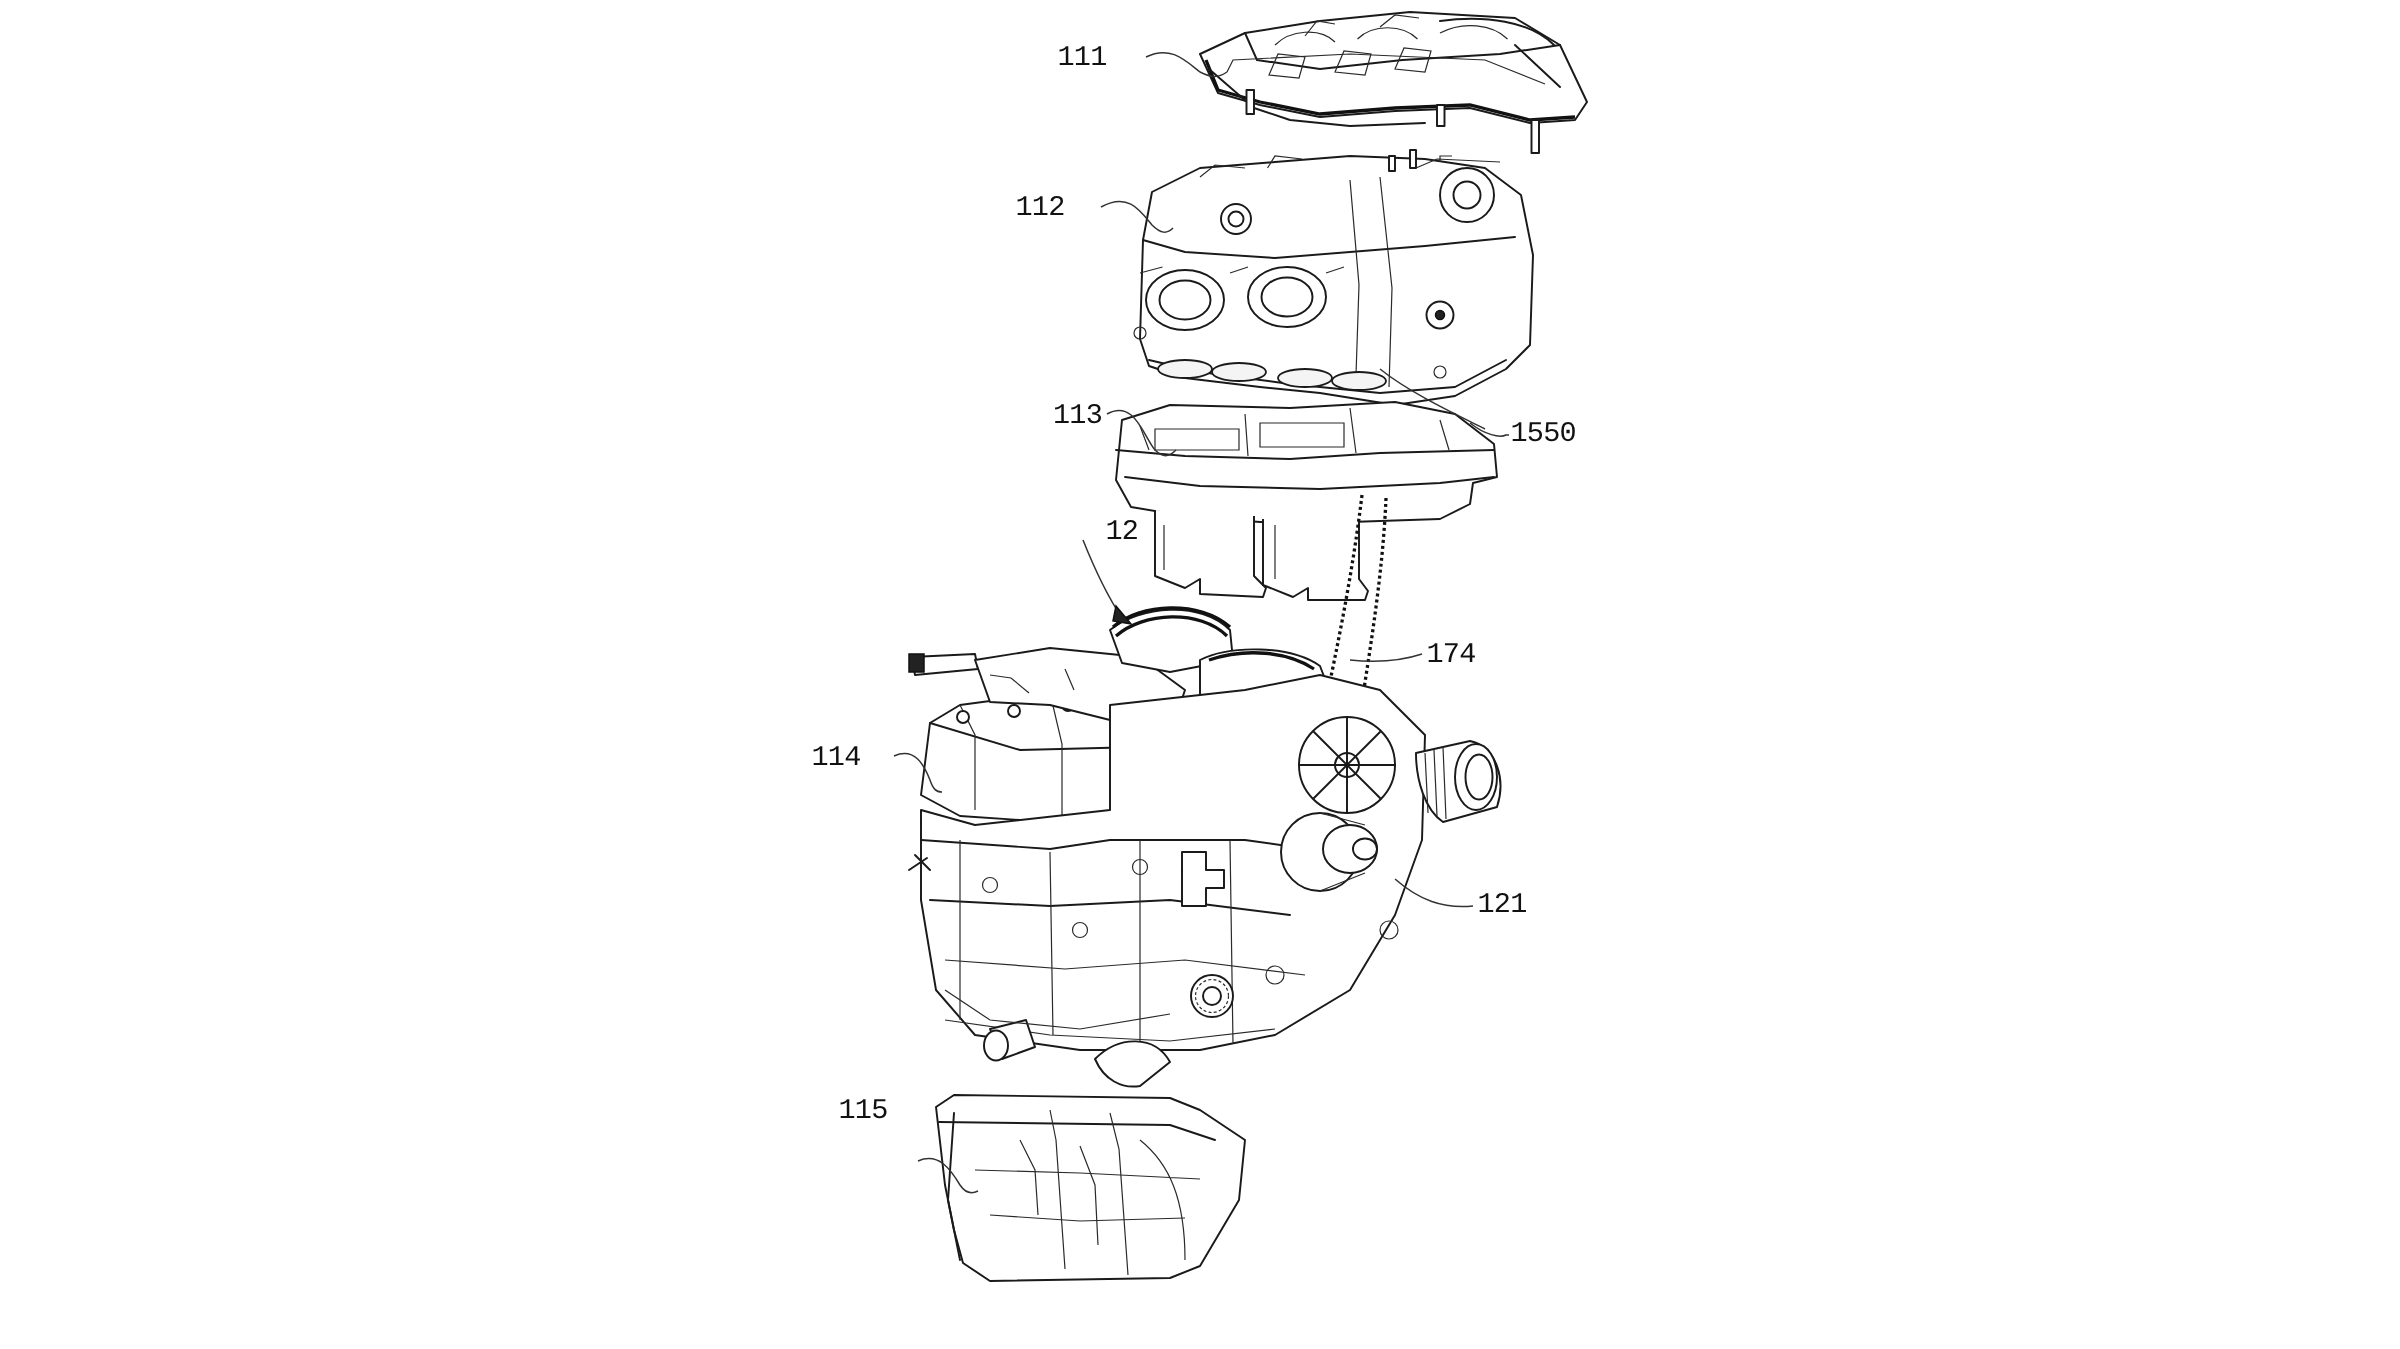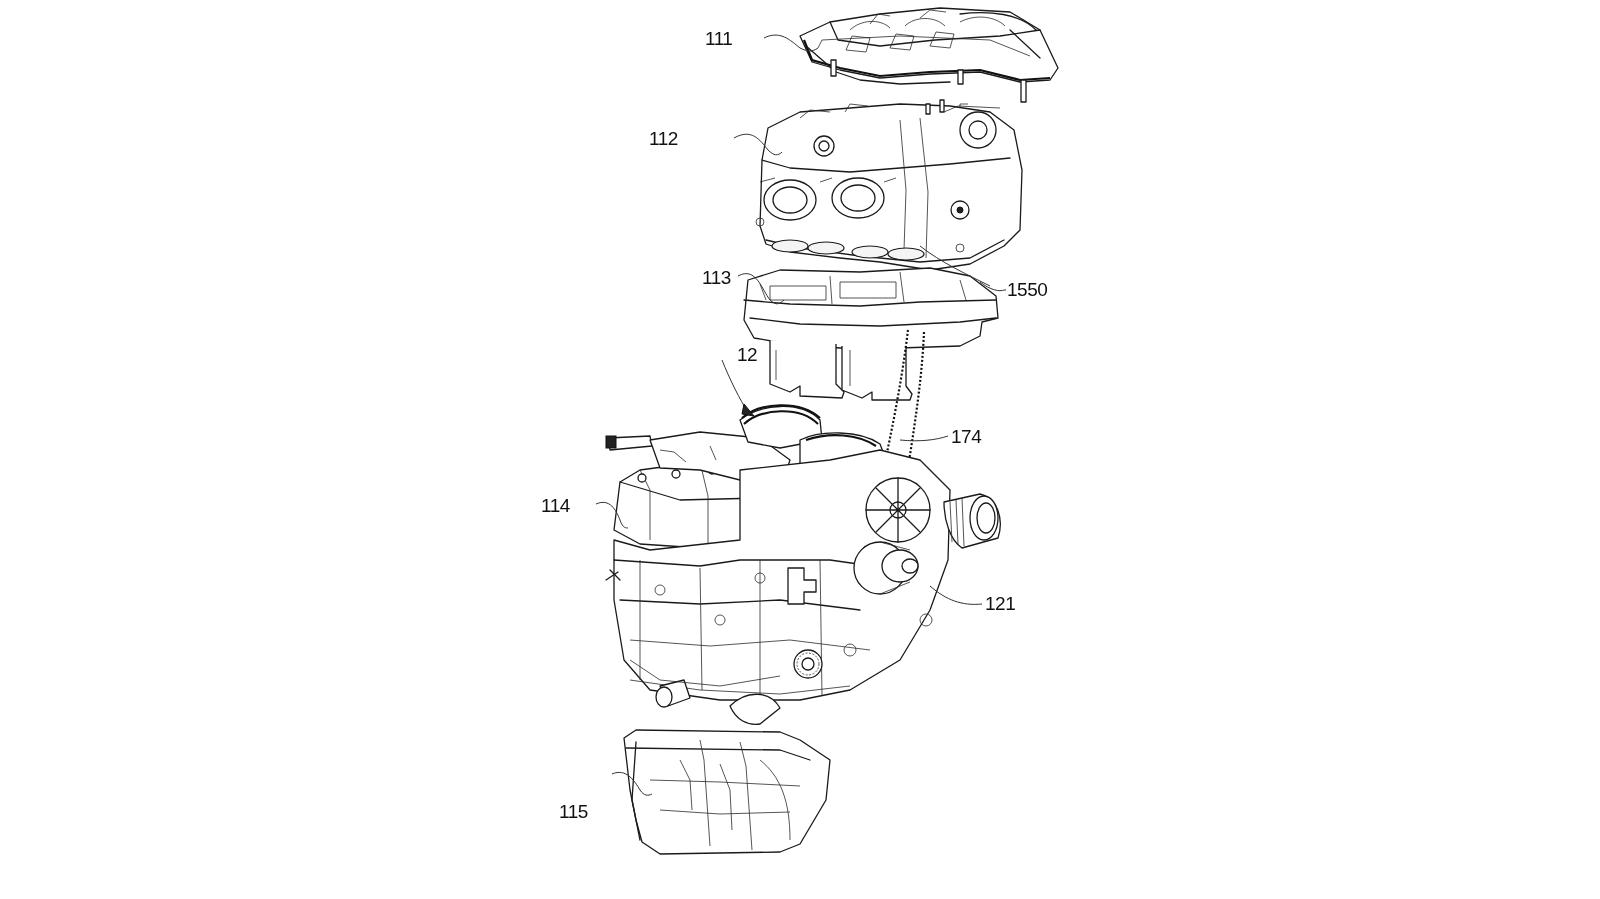--- a/index.html
+++ b/index.html
@@ -5,21 +5,21 @@
     html, body { margin: 0; padding: 0; background: #ffffff; }
     body { width: 1600px; height: 899px; overflow: hidden; position: relative; font-family: "DejaVu Serif", serif; }
     #canvas { position: absolute; left: 0; top: 0; width: 1600px; height: 899px; }
     .ln { fill: none; stroke: #1a1a1a; stroke-width: 1.3; stroke-linejoin: round; stroke-linecap: round; }
     .ln-thin { fill: none; stroke: #2a2a2a; stroke-width: 0.8; }
     .ln-bold { fill: none; stroke: #111; stroke-width: 2.2; }
     .fill-w { fill: #ffffff; stroke: #1a1a1a; stroke-width: 1.3; stroke-linejoin: round; }
     .fill-g { fill: #f4f4f4; stroke: #1a1a1a; stroke-width: 1.2; }
     .dark { fill: #222; stroke: #111; stroke-width: 1; }
     .leader { fill: none; stroke: #333; stroke-width: 1; }
-    .lbl { position: absolute; font-family: Liberation Sans, sans-serif; font-size: 19px; color: #111; letter-spacing: -0.5px; line-height: 1; }
+    .lbl { position: absolute; font-family: Liberation Mono, monospace; font-size: 19px; color: #111; letter-spacing: -0.5px; line-height: 1; }
   </style>
 </head>
 <body>
 
 <svg id="canvas" viewBox="0 0 1600 899" xmlns="http://www.w3.org/2000/svg">
 
   <g>
     <path class="fill-w" d="M800,36 L830,22 L880,14 L940,8 L1010,12 L1040,30 L1058,68 L1050,80 L1020,82 L980,72 L930,74 L880,78 L840,70 L812,62 Z"></path>
     <path class="ln-bold" d="M804,40 L812,60 L840,68 L880,76 L930,72 L980,70 L1020,80 L1050,78"></path>
     <path class="ln" d="M806,46 L836,72 L860,80 L900,84 L950,82"></path>
@@ -159,20 +159,20 @@
     <path class="leader" d="M722,360 C730,380 740,400 748,412"></path>
     <path class="dark" d="M744,404 L754,416 L742,414 Z"></path>
     <path class="leader" d="M900,440 C920,442 936,440 948,436"></path>
     <path class="leader" d="M596,504 C610,498 616,510 620,520 C622,526 624,528 628,528"></path>
     <path class="leader" d="M930,586 C946,600 962,606 982,604"></path>
     <path class="leader" d="M612,774 C626,768 634,780 640,790 C644,796 648,796 652,794"></path>
   </g>
 </svg>
 
 <div class="lbl" style="left:705px; top:29px;">111</div>
-<div class="lbl" style="left:649px; top:129px;">112</div>
+<div class="lbl" style="left:677px; top:129px;">112</div>
 <div class="lbl" style="left:1007px; top:280px;">1550</div>
 <div class="lbl" style="left:666px; top:268px;margin-left:36px;">113</div>
 <div class="lbl" style="left:737px; top:345px;">12</div>
 <div class="lbl" style="left:951px; top:427px;">174</div>
 <div class="lbl" style="left:541px; top:496px;text-align:center;">114</div>
 <div class="lbl" style="left:985px; top:594px;">121</div>
-<div class="lbl" style="left:559px; top:802px;text-align:center;">115</div>
+<div class="lbl" style="left:559px; top:731px;text-align:center;">115</div>
 
 </body></html>

